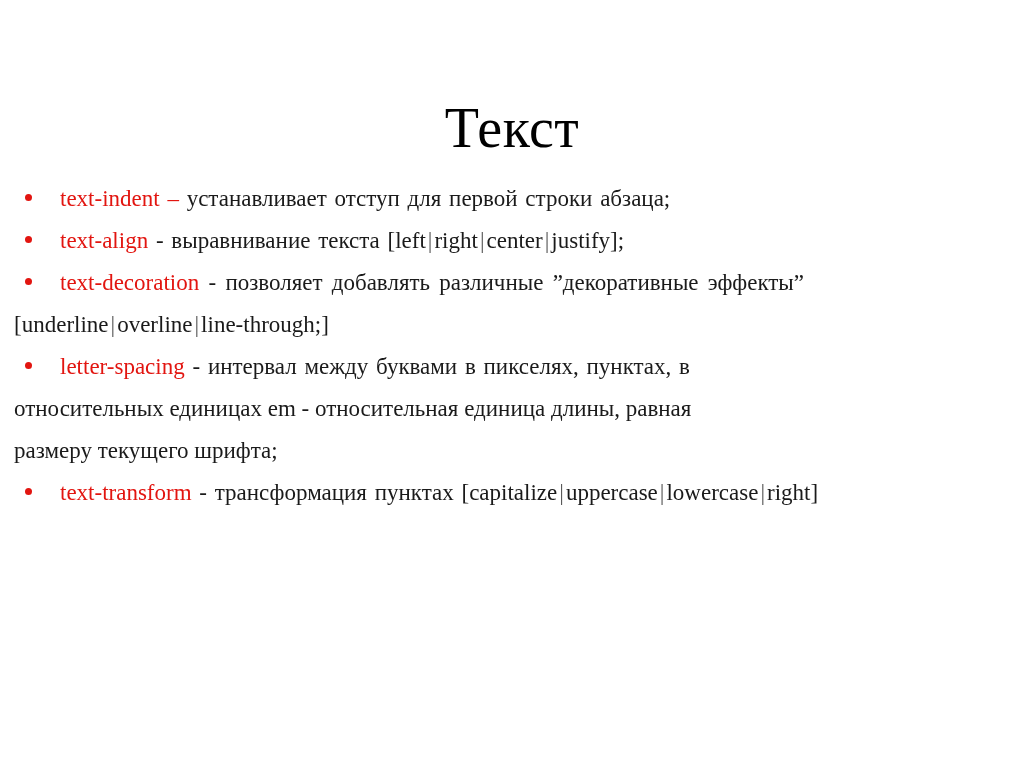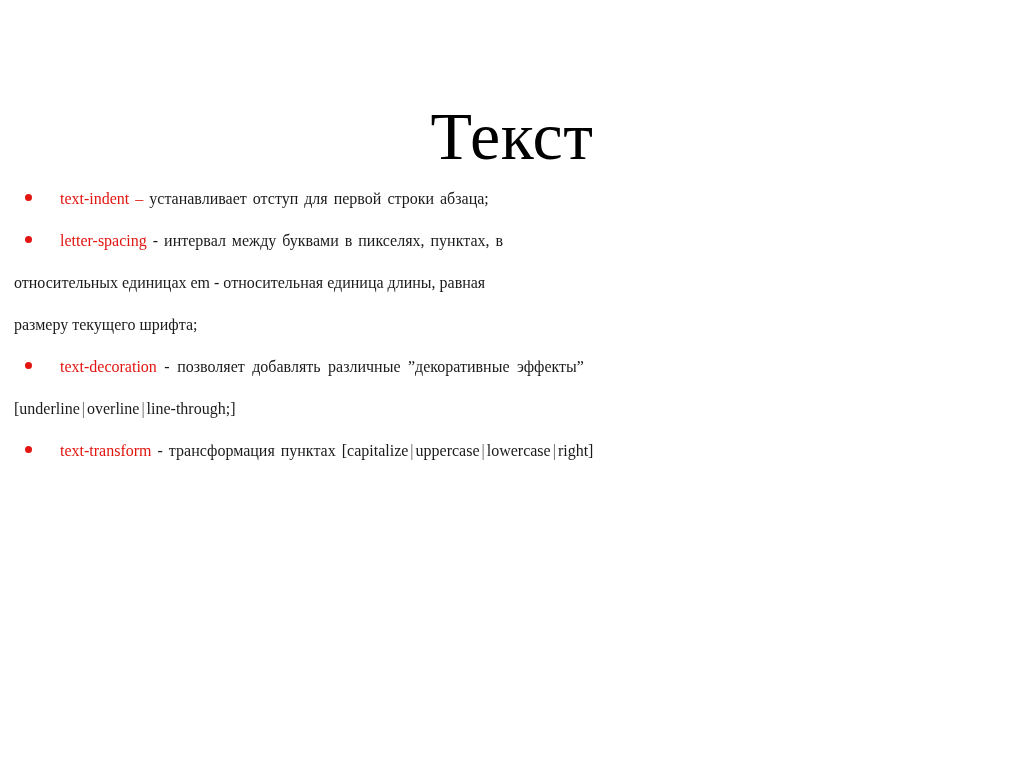--- a/index.html
+++ b/index.html
@@ -25,21 +25,21 @@
   }
 
   
   .slide-title {
     position: absolute;
     left: 0;
     top: 57px;
     width: 1024px;
     text-align: center;
     font-family: "Liberation Serif", "DejaVu Serif", serif;
-    font-size: 68px;
+    font-size: 56px;
     line-height: 66px;
     font-weight: normal;
     color: #000000;
     letter-spacing: 0.5px;
     white-space: nowrap;
   }
 
   
   .body-block {
     position: absolute;
@@ -51,21 +51,21 @@
   ul.bullets {
     list-style: none;
     margin: 0;
     padding: 0;
   }
 
   li.bullet {
     position: relative;
     padding-left: 46px;
     margin: 0 0 0 0;
-    font-size: 16px;
+    font-size: 23px;
     line-height: 42px;
     color: #000000;
     text-align: left;
   }
 
   li.bullet + li.bullet {
     margin-top: 0px;
   }
 
   li.bullet .bullet-dot {
@@ -119,45 +119,54 @@
 
       <li class="bullet">
         <span class="bullet-dot"></span>
         <span class="nowrapline line-wide">
           <span class="kw">text-indent</span>
           <span class="dash-red" style="color: rgb(226, 21, 16);">–</span>
           <span class="txt">устанавливает отступ для первой строки абзаца;</span>
         </span>
       </li>
 
+      <li class="bullet">
+        <span class="bullet-dot"></span>
+        <span class="nowrapline line-wide">
+          <span class="kw">text-align</span>
+          <span class="txt">-</span>
+          <span class="txt">выравнивание текста</span>
+          <span class="txt">[</span><span class="txt">left</span><span class="sep">|</span><span class="txt">right</span><span class="sep">|</span><span class="txt">center</span><span class="sep">|</span><span class="txt">justify</span><span class="txt">];</span>
+        </span>
+      </li>
+
+      <li class="bullet">
+        <span class="bullet-dot"></span>
+        <span class="nowrapline line-wider">
+          <span class="kw">text-decoration</span>
+          <span class="txt">-</span>
+          <span class="txt">позволяет добавлять различные ”декоративные эффекты”</span>
+        </span>
+        <span class="nowrapline" style="margin-left:-46px;">
+          <span class="txt">[</span><span class="txt">underline</span><span class="sep">|</span><span class="txt">overline</span><span class="sep">|</span><span class="txt">line-through;</span><span class="txt">]</span>
+        </span>
+      </li>
 
       <li class="bullet">
         <span class="bullet-dot"></span>
         <span class="nowrapline line-wide">
           <span class="kw">letter-spacing</span>
           <span class="txt">-</span>
           <span class="txt">интервал между буквами в пикселях, пунктах, в</span>
         </span>
         <span class="nowrapline" style="margin-left:-46px;">
           <span class="txt">относительных единицах em - относительная единица длины, равная</span>
         </span>
         <span class="nowrapline" style="margin-left:-46px;">
           <span class="txt">размеру текущего шрифта;</span>
-        </span>
-      </li>
-
-      <li class="bullet">
-        <span class="bullet-dot"></span>
-        <span class="nowrapline line-wider">
-          <span class="kw">text-decoration</span>
-          <span class="txt">-</span>
-          <span class="txt">позволяет добавлять различные ”декоративные эффекты”</span>
-        </span>
-        <span class="nowrapline" style="margin-left:-46px;">
-          <span class="txt">[</span><span class="txt">underline</span><span class="sep">|</span><span class="txt">overline</span><span class="sep">|</span><span class="txt">line-through;</span><span class="txt">]</span>
         </span>
       </li>
 
       <li class="bullet">
         <span class="bullet-dot"></span>
         <span class="nowrapline line-wide">
           <span class="kw">text-transform</span>
           <span class="txt">-</span>
           <span class="txt">трансформация пунктах</span>
           <span class="txt">[</span><span class="txt">capitalize</span><span class="sep">|</span><span class="txt">uppercase</span><span class="sep">|</span><span class="txt">lowercase</span><span class="sep">|</span><span class="txt">right</span><span class="txt">]</span>

